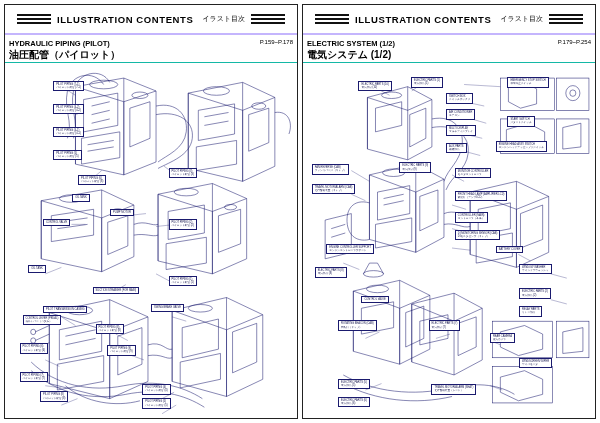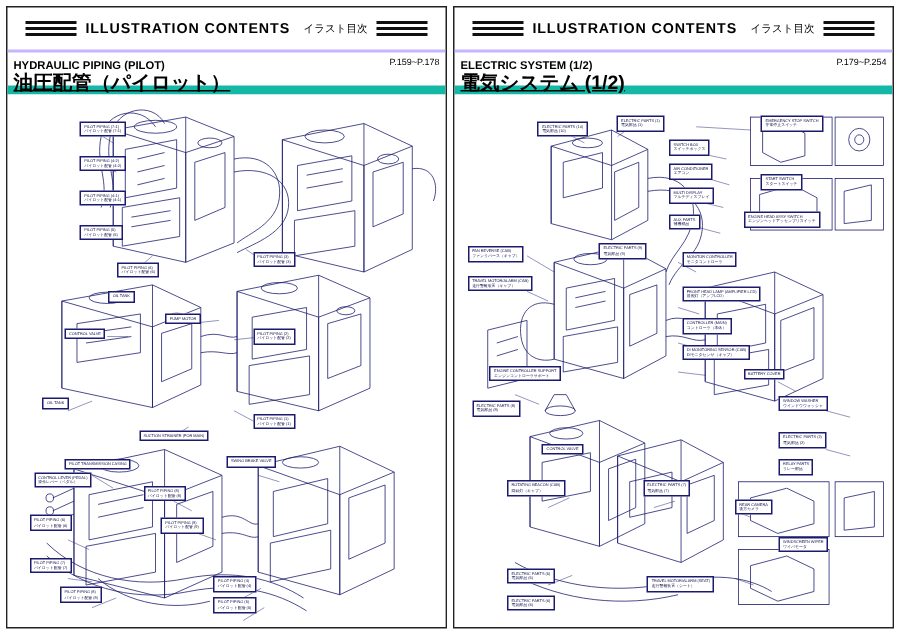--- a/index.html
+++ b/index.html
@@ -12,23 +12,23 @@
   .hdr-inner{display:flex;align-items:center;justify-content:center;height:100%;gap:6px;}
   .hdr-bars{display:flex;flex-direction:column;justify-content:center;gap:2px;width:34px;}
   .hdr-bars i{display:block;height:2px;background:#111;}
   .hdr-bars i:nth-child(1){width:34px;}
   .hdr-bars i:nth-child(2){width:34px;}
   .hdr-bars i:nth-child(3){width:34px;}
   .hdr-title{font-size:9.5px;font-weight:bold;letter-spacing:.6px;white-space:nowrap;}
   .hdr-sub{font-size:7px;white-space:nowrap;margin-left:3px;}
 
   
-  .sec-band{position:relative;border-bottom:6px solid #14b8a6;padding:3px 4px 3px 4px;box-sizing:border-box;height:28px;}
+  .sec-band{position:relative;border-bottom:1px solid #14b8a6;padding:3px 4px 3px 4px;box-sizing:border-box;height:28px;}
   .sec-title{font-size:7.5px;font-weight:bold;line-height:11px;}
-  .sec-title-jp{font-size:13px;font-weight:bold;line-height:11px;text-decoration:underline;}
+  .sec-title-jp{font-size:10px;font-weight:bold;line-height:11px;}
   .sec-page{position:absolute;right:4px;top:4px;font-size:6px;}
 
   
   .canvas{position:relative;width:100%;height:calc(100% - 58px);background:#fff;}
   .canvas svg{display:block;width:100%;height:100%;}
 
   
   .lbl{position:absolute;border:1px solid #1a1a6e;background:#fff;color:#10104a;
        font-size:2.6px;line-height:3.2px;padding:1px 2px;white-space:pre;letter-spacing:0;}
 </style>

